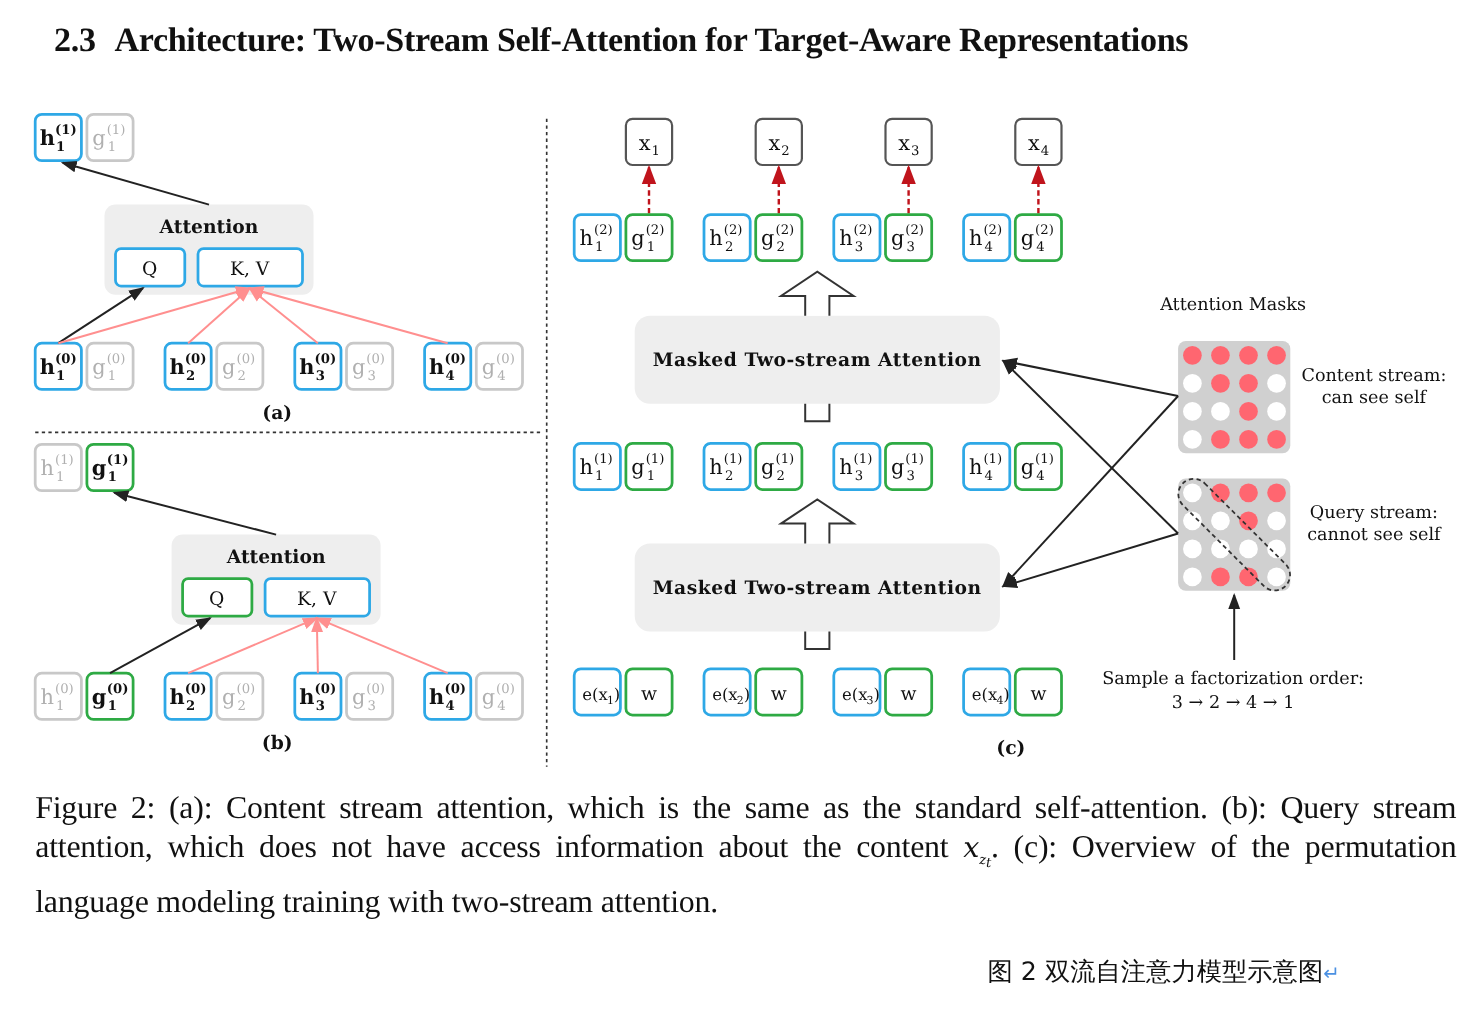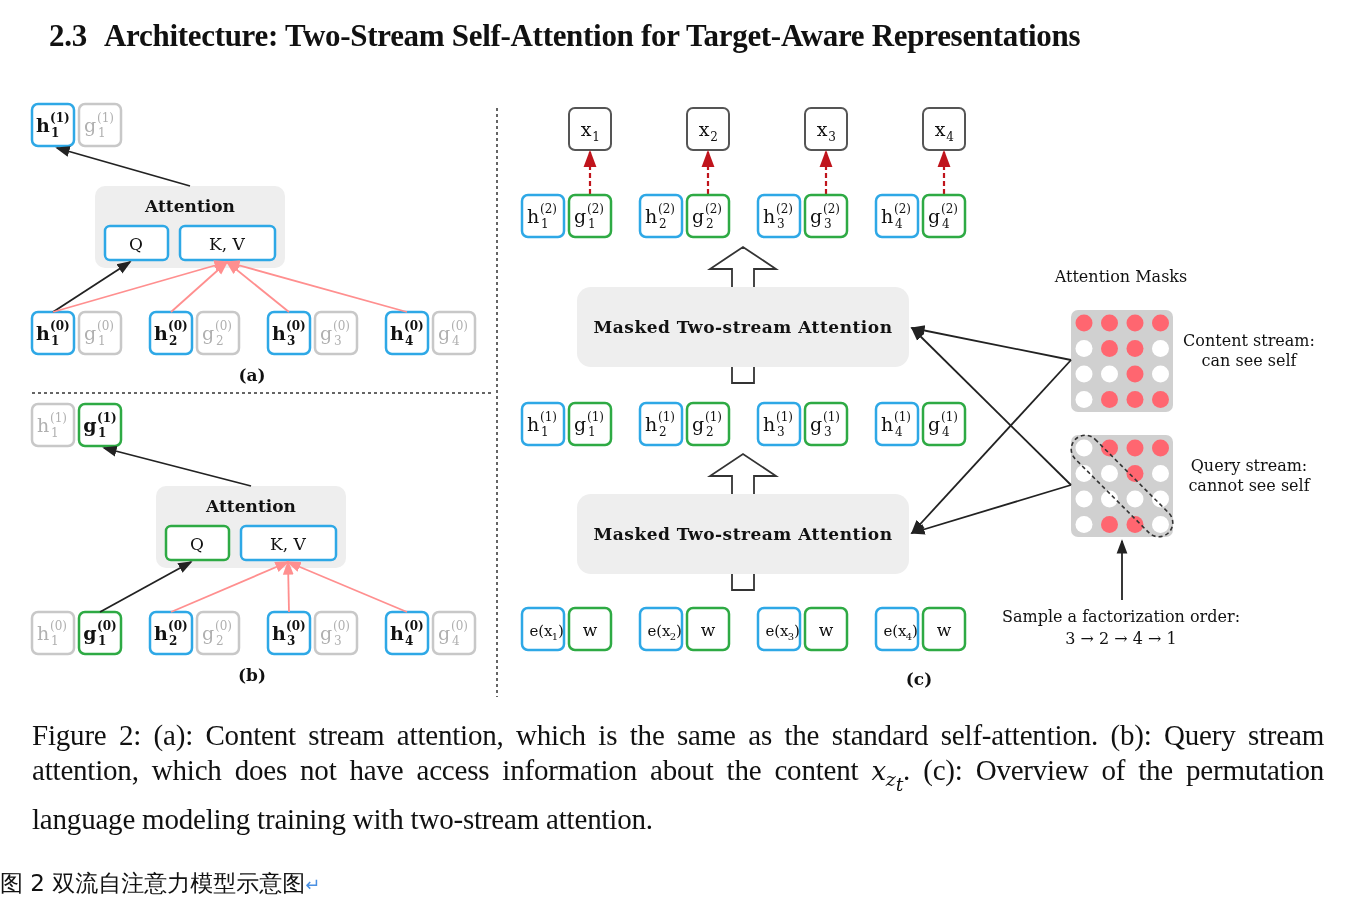--- a/index.html
+++ b/index.html
@@ -5,22 +5,22 @@
   html, body { margin: 0; padding: 0; background: #ffffff; }
   body { width: 1346px; height: 924px; position: relative; overflow: hidden;
          font-family: "Liberation Serif", "DejaVu Serif", serif; color: #111; }
   .heading { position: absolute; left: 32px; top: 18px; font-size: 31px; font-weight: bold;
              letter-spacing: -0.3px; white-space: nowrap; }
   .heading .num { display: inline-block; width: 72px; text-align: center; }
   #fig { position: absolute; left: 0; top: 0; }
   .caption { position: absolute; left: 32px; top: 718px; width: 1292px; font-size: 29px;
              line-height: 35px; text-align: justify; text-align-last: left; letter-spacing: -0.2px; }
   .caption i { font-family: "DejaVu Serif", serif; font-style: italic; font-size: 26px; }
-  .caption sub { font-size: 19px; font-style: italic; }
-  .cn { position: absolute; left: 0; width: 1218px; top: 868px; text-align: left;
+  .caption sub { font-size: 12px; font-style: italic; }
+  .cn { position: absolute; left: 0; width: 1218px; top: 868px; text-align: right;
         font-family: "DejaVu Sans", sans-serif; font-size: 23px; }
   .cn .ret { color: #4a90e2; font-size: 18px; }
   svg text { font-family: "DejaVu Serif", serif; }
 </style>
 </head>
 <body>
 
 <div class="heading">
   <span class="num">2.3</span><span>Architecture: Two-Stream Self-Attention for Target-Aware Representations</span>
 </div>

